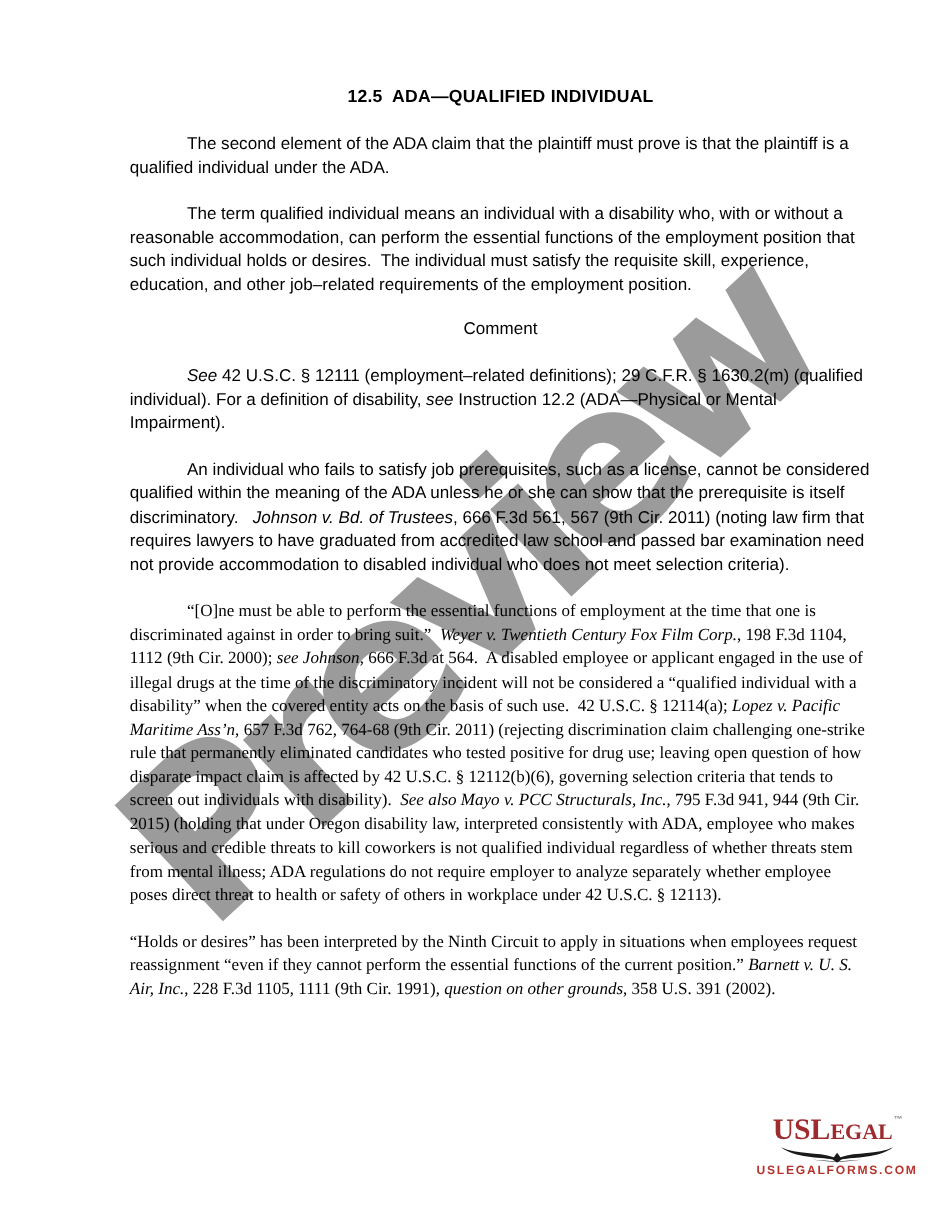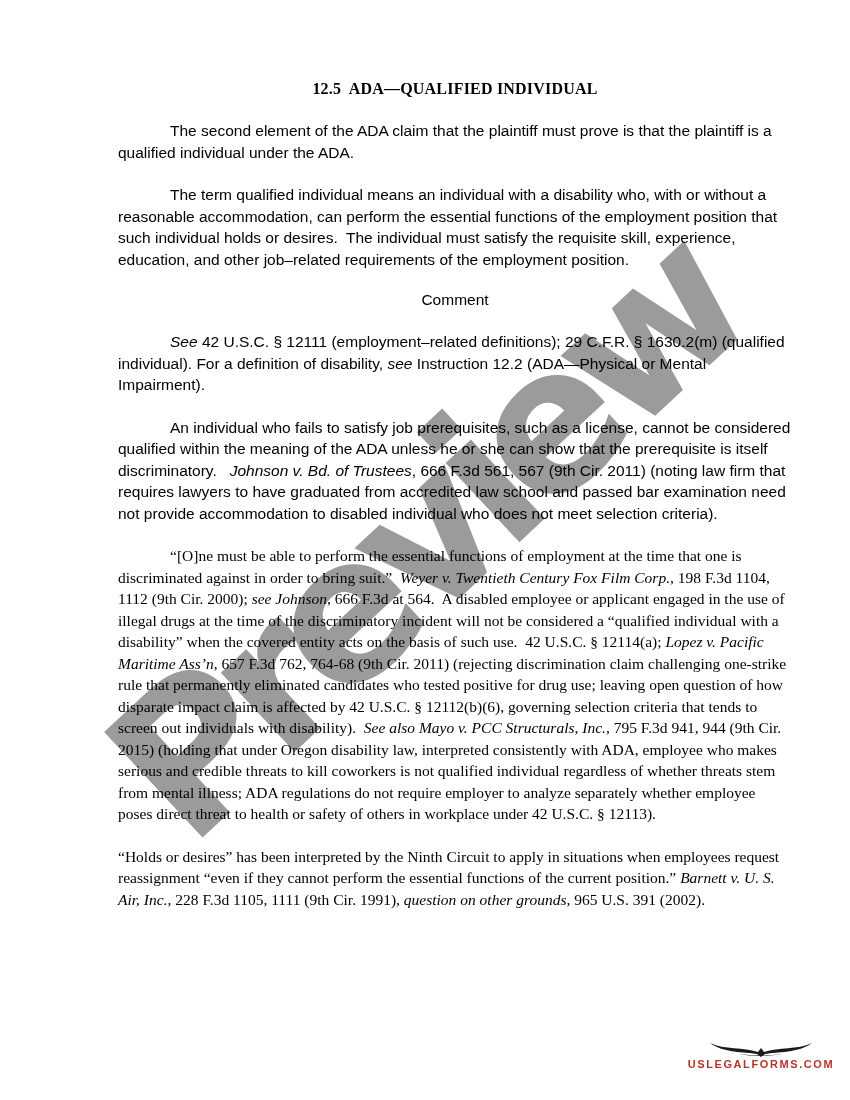--- a/index.html
+++ b/index.html
@@ -34,21 +34,20 @@
     width:674px;
     z-index:1;
   }
   .doc-title{
     font-size:16px;
     font-weight:bold;
     text-align:center;
     margin:0 0 22px 0;
     white-space:pre-wrap;
     letter-spacing:0.2px;
-    font-family:Liberation Serif, serif;
   }
   .content p{
     margin:0 0 21px 0;
     font-size:15.5px;
     line-height:21.5px;
     white-space:pre-wrap;
   }
   .indent{text-indent:52px;}
   .comment-heading{
     font-size:15.5px;
@@ -114,25 +113,28 @@
     <p class="indent"><span>The term qualified individual means an individual with a disability who, with or without a reasonable accommodation, can perform the essential functions of the employment position that such individual holds or desires.  The individual must satisfy the requisite skill, experience, education, and other job–related requirements of the employment position.</span></p>
 
     <div class="comment-heading">Comment</div>
 
     <p class="indent"><em>See</em><span> 42 U.S.C. § 12111 (employment–related definitions); 29 C.F.R. § 1630.2(m) (qualified individual). For a definition of disability, </span><em>see</em><span> Instruction 12.2 (ADA—Physical or Mental Impairment).</span></p>
 
     <p class="indent"><span>An individual who fails to satisfy job prerequisites, such as a license, cannot be considered qualified within the meaning of the ADA unless he or she can show that the prerequisite is itself discriminatory.   </span><em>Johnson v. Bd. of Trustees</em><span>, 666 F.3d 561, 567 (9th Cir. 2011) (noting law firm that requires lawyers to have graduated from accredited law school and passed bar examination need not provide accommodation to disabled individual who does not meet selection criteria).</span></p>
 
     <p class="serif serif-block indent"><span>“[O]ne must be able to perform the essential functions of employment at the time that one is discriminated against in order to bring suit.”  </span><em>Weyer v. Twentieth Century Fox Film Corp.</em><span>, 198 F.3d 1104, 1112 (9th Cir. 2000); </span><em>see Johnson</em><span>, 666 F.3d at 564.  A disabled employee or applicant engaged in the use of illegal drugs at the time of the discriminatory incident will not be considered a “qualified individual with a disability” when the covered entity acts on the basis of such use.  42 U.S.C. § 12114(a); </span><em>Lopez v. Pacific Maritime Ass’n</em><span>, 657 F.3d 762, 764-68 (9th Cir. 2011) (rejecting discrimination claim challenging one-strike rule that permanently eliminated candidates who tested positive for drug use; leaving open question of how disparate impact claim is affected by 42 U.S.C. § 12112(b)(6), governing selection criteria that tends to screen out individuals with disability).  </span><em>See also Mayo v. PCC Structurals, Inc.</em><span>, 795 F.3d 941, 944 (9th Cir. 2015) (holding that under Oregon disability law, interpreted consistently with ADA, employee who makes serious and credible threats to kill coworkers is not qualified individual regardless of whether threats stem from mental illness; ADA regulations do not require employer to analyze separately whether employee poses direct threat to health or safety of others in workplace under 42 U.S.C. § 12113).</span></p>
 
-    <p class="serif"><span>“Holds or desires” has been interpreted by the Ninth Circuit to apply in situations when employees request reassignment “even if they cannot perform the essential functions of the current position.” </span><em>Barnett v. U. S. Air, Inc.</em><span>, 228 F.3d 1105, 1111 (9th Cir. 1991), </span><em>question on other grounds</em><span>, 965 U.S. 391 (2002).</span></p>
+    <p class="serif"><span>“Holds or desires” has been interpreted by the Ninth Circuit to apply in situations when employees request reassignment “even if they cannot perform the essential functions of the current position.” </span><em>Barnett v. U. S. Air, Inc.</em><span>, 228 F.3d 1105, 1111 (9th Cir. 1991), </span><em>question on other grounds</em><span>, 358 U.S. 391 (2002).</span></p>
 
   </div>
 
   <div class="logo">
+    <div class="brand">
+      <span class="big">US</span><span class="big">L</span><span class="small">EGAL</span><span class="tm">™</span>
+    </div>
     <svg class="eagle" width="104" height="16" viewBox="0 0 104 16">
       <path fill="#1a1a1a" d="M1,2 C16,9 34,6 49,11 L52,7 L55,11 C70,6 88,9 103,2 C90,12 68,11 56,13 L52,16 L48,13 C36,11 14,12 1,2 Z"></path>
       <path fill="#1a1a1a" d="M30,13 C42,15.5 62,15.5 74,13 C62,14.8 42,14.8 30,13 Z"></path>
     </svg>
     <div class="site">USLEGALFORMS.COM</div>
   </div>
 
 </div>
 
 </body></html>

